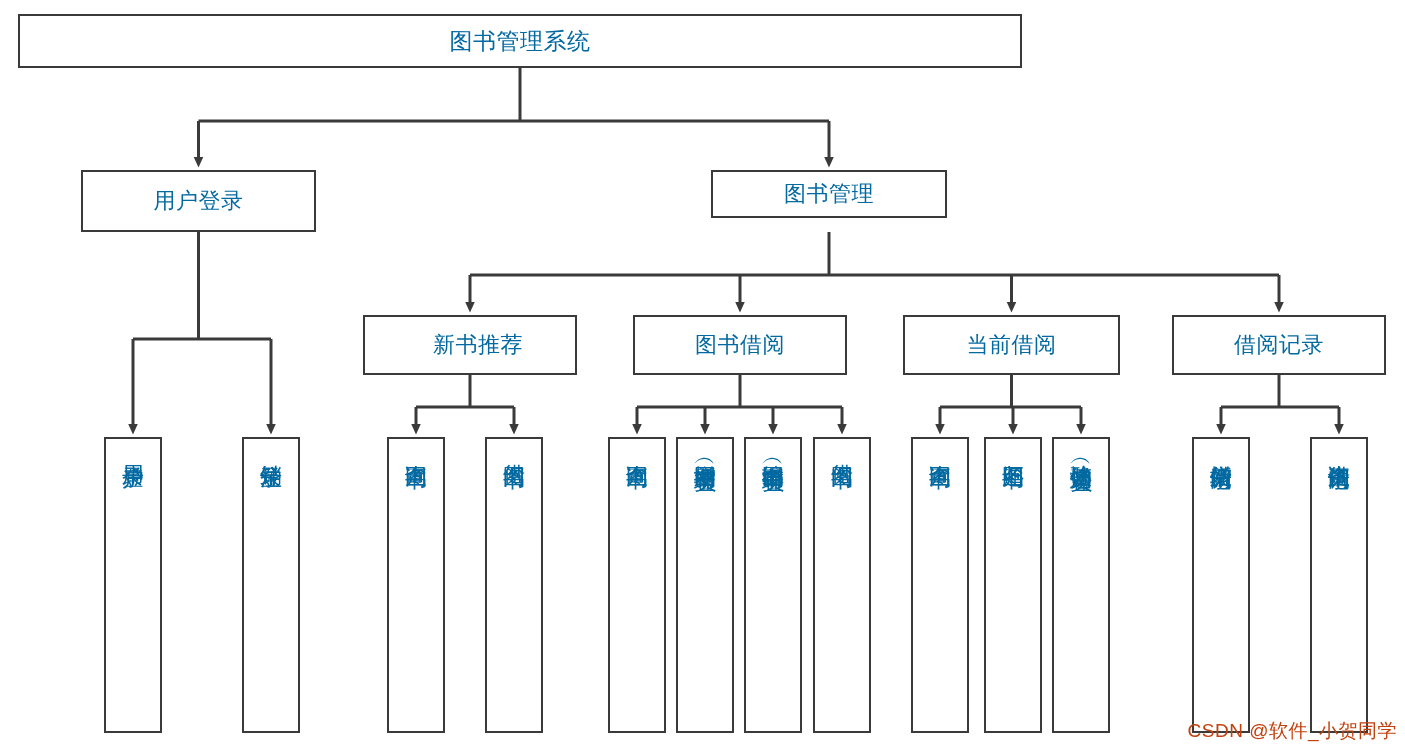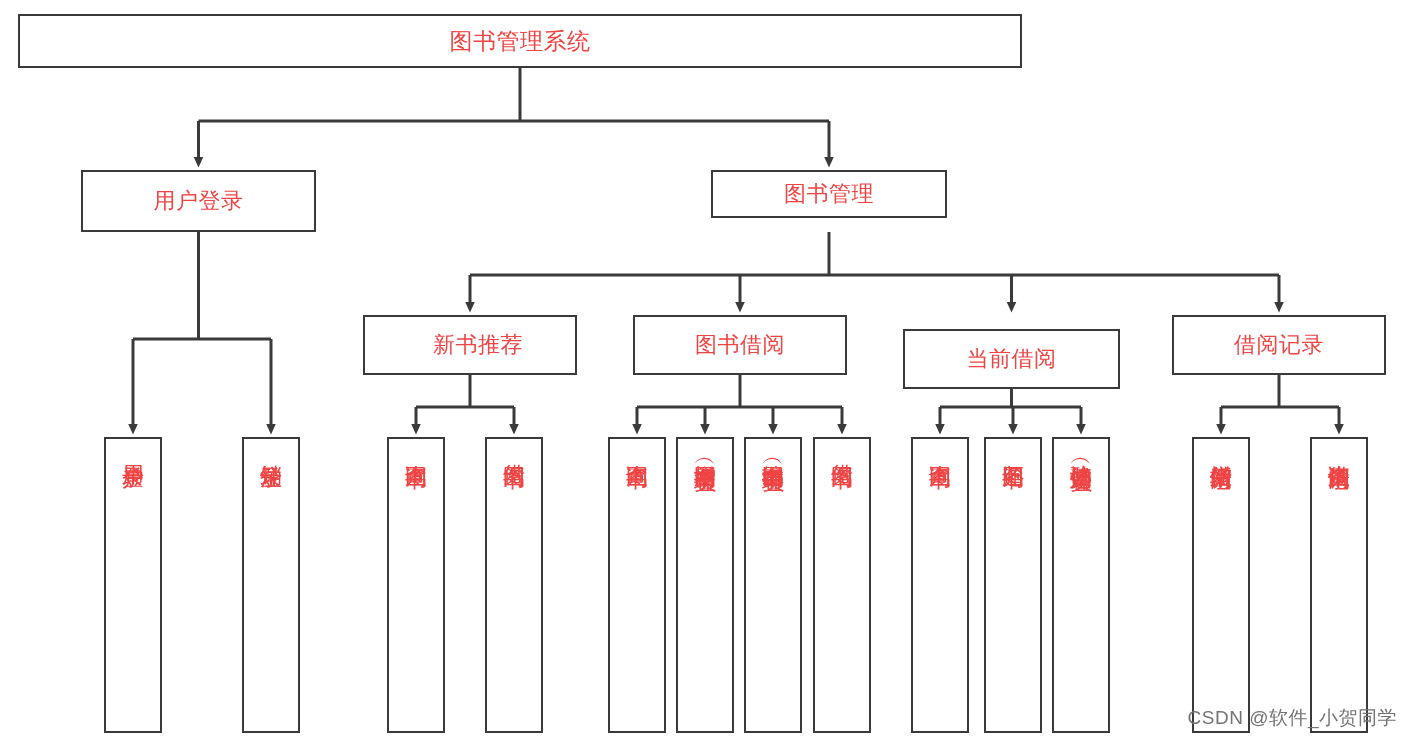--- a/index.html
+++ b/index.html
@@ -30,21 +30,21 @@
     position: absolute;
     box-sizing: border-box;
     background: #ffffff;
     border: 2.5px solid #3a3a3a;
     display: flex;
     align-items: center;
     justify-content: center;
     z-index: 3;
   }
   .node-label {
-    color: #ef4444;
+    color: #0369a1;
     letter-spacing: 0.5px;
     white-space: nowrap;
   }
   .node.level-0 .node-label {
     font-size: 23px;
   }
   .node.level-1 .node-label,
   .node.level-2 .node-label {
     font-size: 22px;
   }
@@ -57,23 +57,23 @@
     writing-mode: vertical-rl;
     text-orientation: upright;
     font-size: 22px;
     line-height: 1.08;
     letter-spacing: 1px;
     white-space: nowrap;
   }
   #watermark {
     position: absolute;
     right: 8px;
-    bottom: 16px;
+    bottom: 3px;
     font-size: 19px;
-    color: #737373;
+    color: #c2410c;
     letter-spacing: 0.5px;
     z-index: 6;
     white-space: nowrap;
     margin-left: 16px;
   }
 </style>
 </head>
 <body>
 
 <div id="diagram-root">
@@ -130,21 +130,21 @@
       </div>
       <div class="node level-1" style="left: 711px; top: 170px; width: 236px; height: 48px;">
         <span class="node-label">图书管理</span>
       </div>
       <div class="node level-2" style="left: 363px; top: 315px; width: 214px; height: 60px; padding-left: 16px;">
         <span class="node-label">新书推荐</span>
       </div>
       <div class="node level-2" style="left: 633px; top: 315px; width: 214px; height: 60px; text-align: right;">
         <span class="node-label">图书借阅</span>
       </div>
-      <div class="node level-2" style="left: 903px; top: 315px; width: 217px; height: 60px; margin-top: 14px;">
+      <div class="node level-2" style="left: 903px; top: 315px; width: 217px; height: 60px;">
         <span class="node-label">当前借阅</span>
       </div>
       <div class="node level-2" style="left: 1172px; top: 315px; width: 214px; height: 60px;">
         <span class="node-label">借阅记录</span>
       </div>
       <div class="node level-3 leaf" style="left: 104px; top: 437px; width: 58px; height: 296px;">
         <span class="node-label">用户登录</span>
       </div>
       <div class="node level-3 leaf" style="left: 242px; top: 437px; width: 58px; height: 296px;">
         <span class="node-label">注销登录</span>

